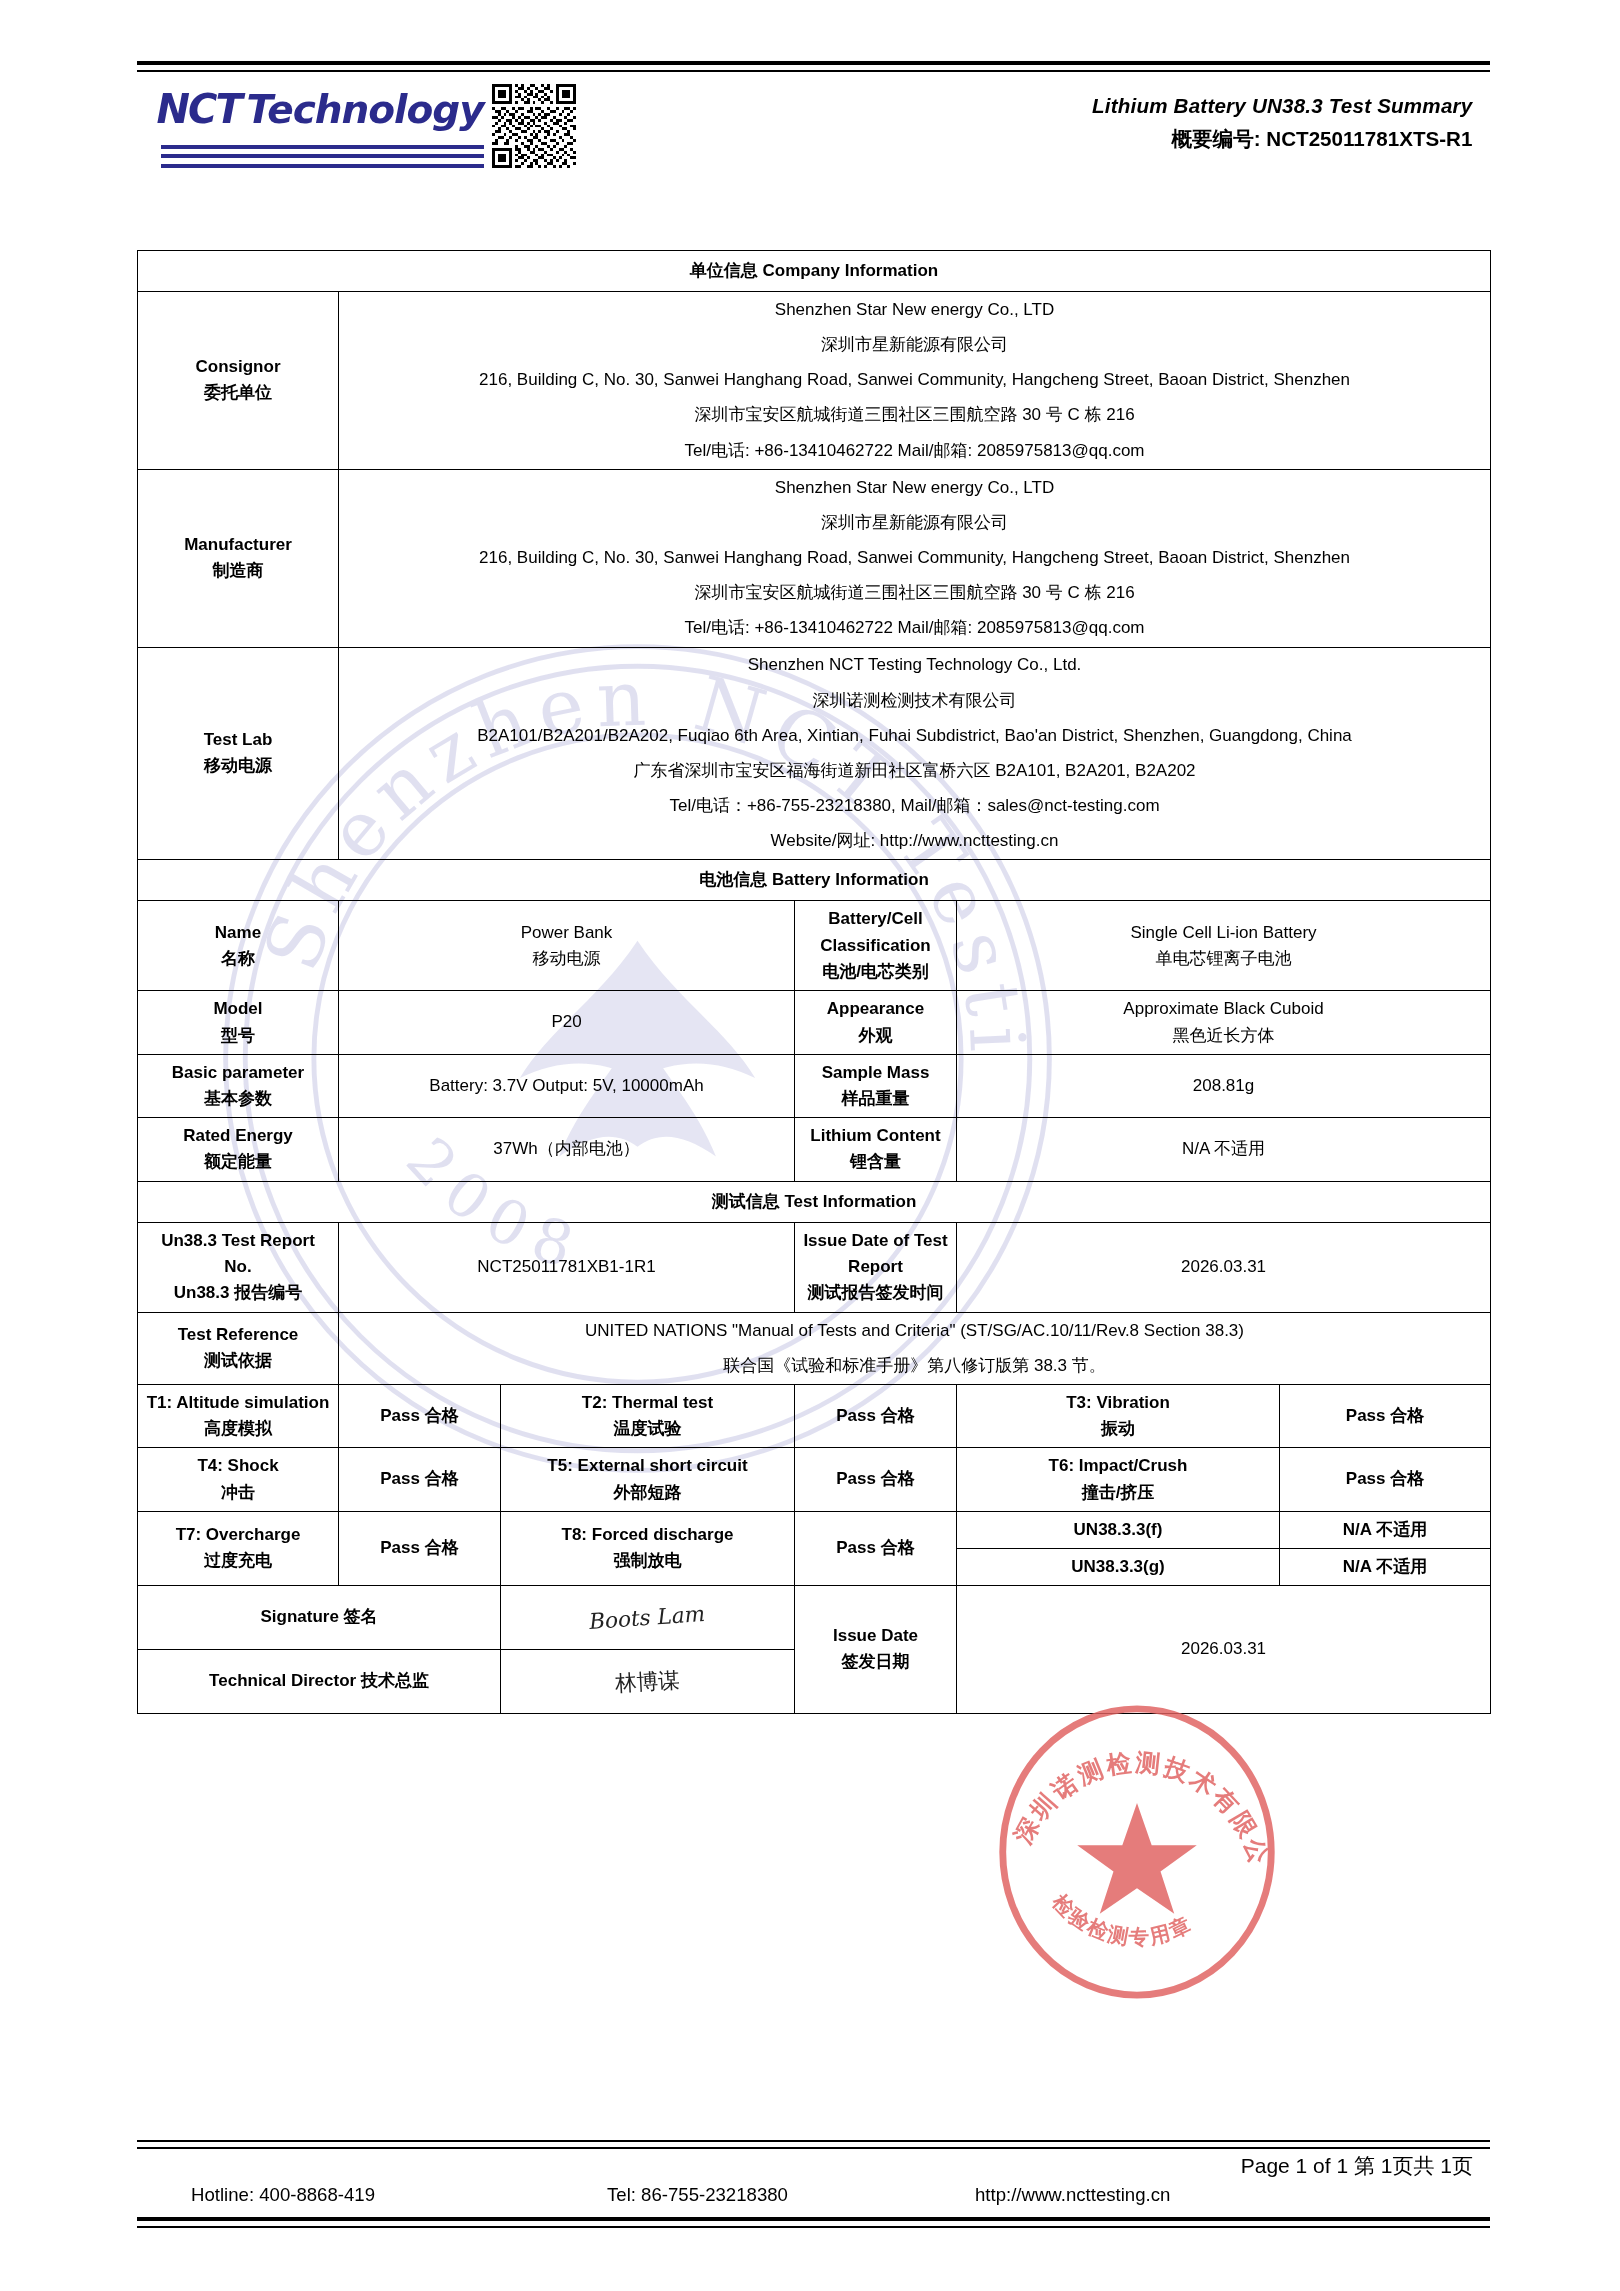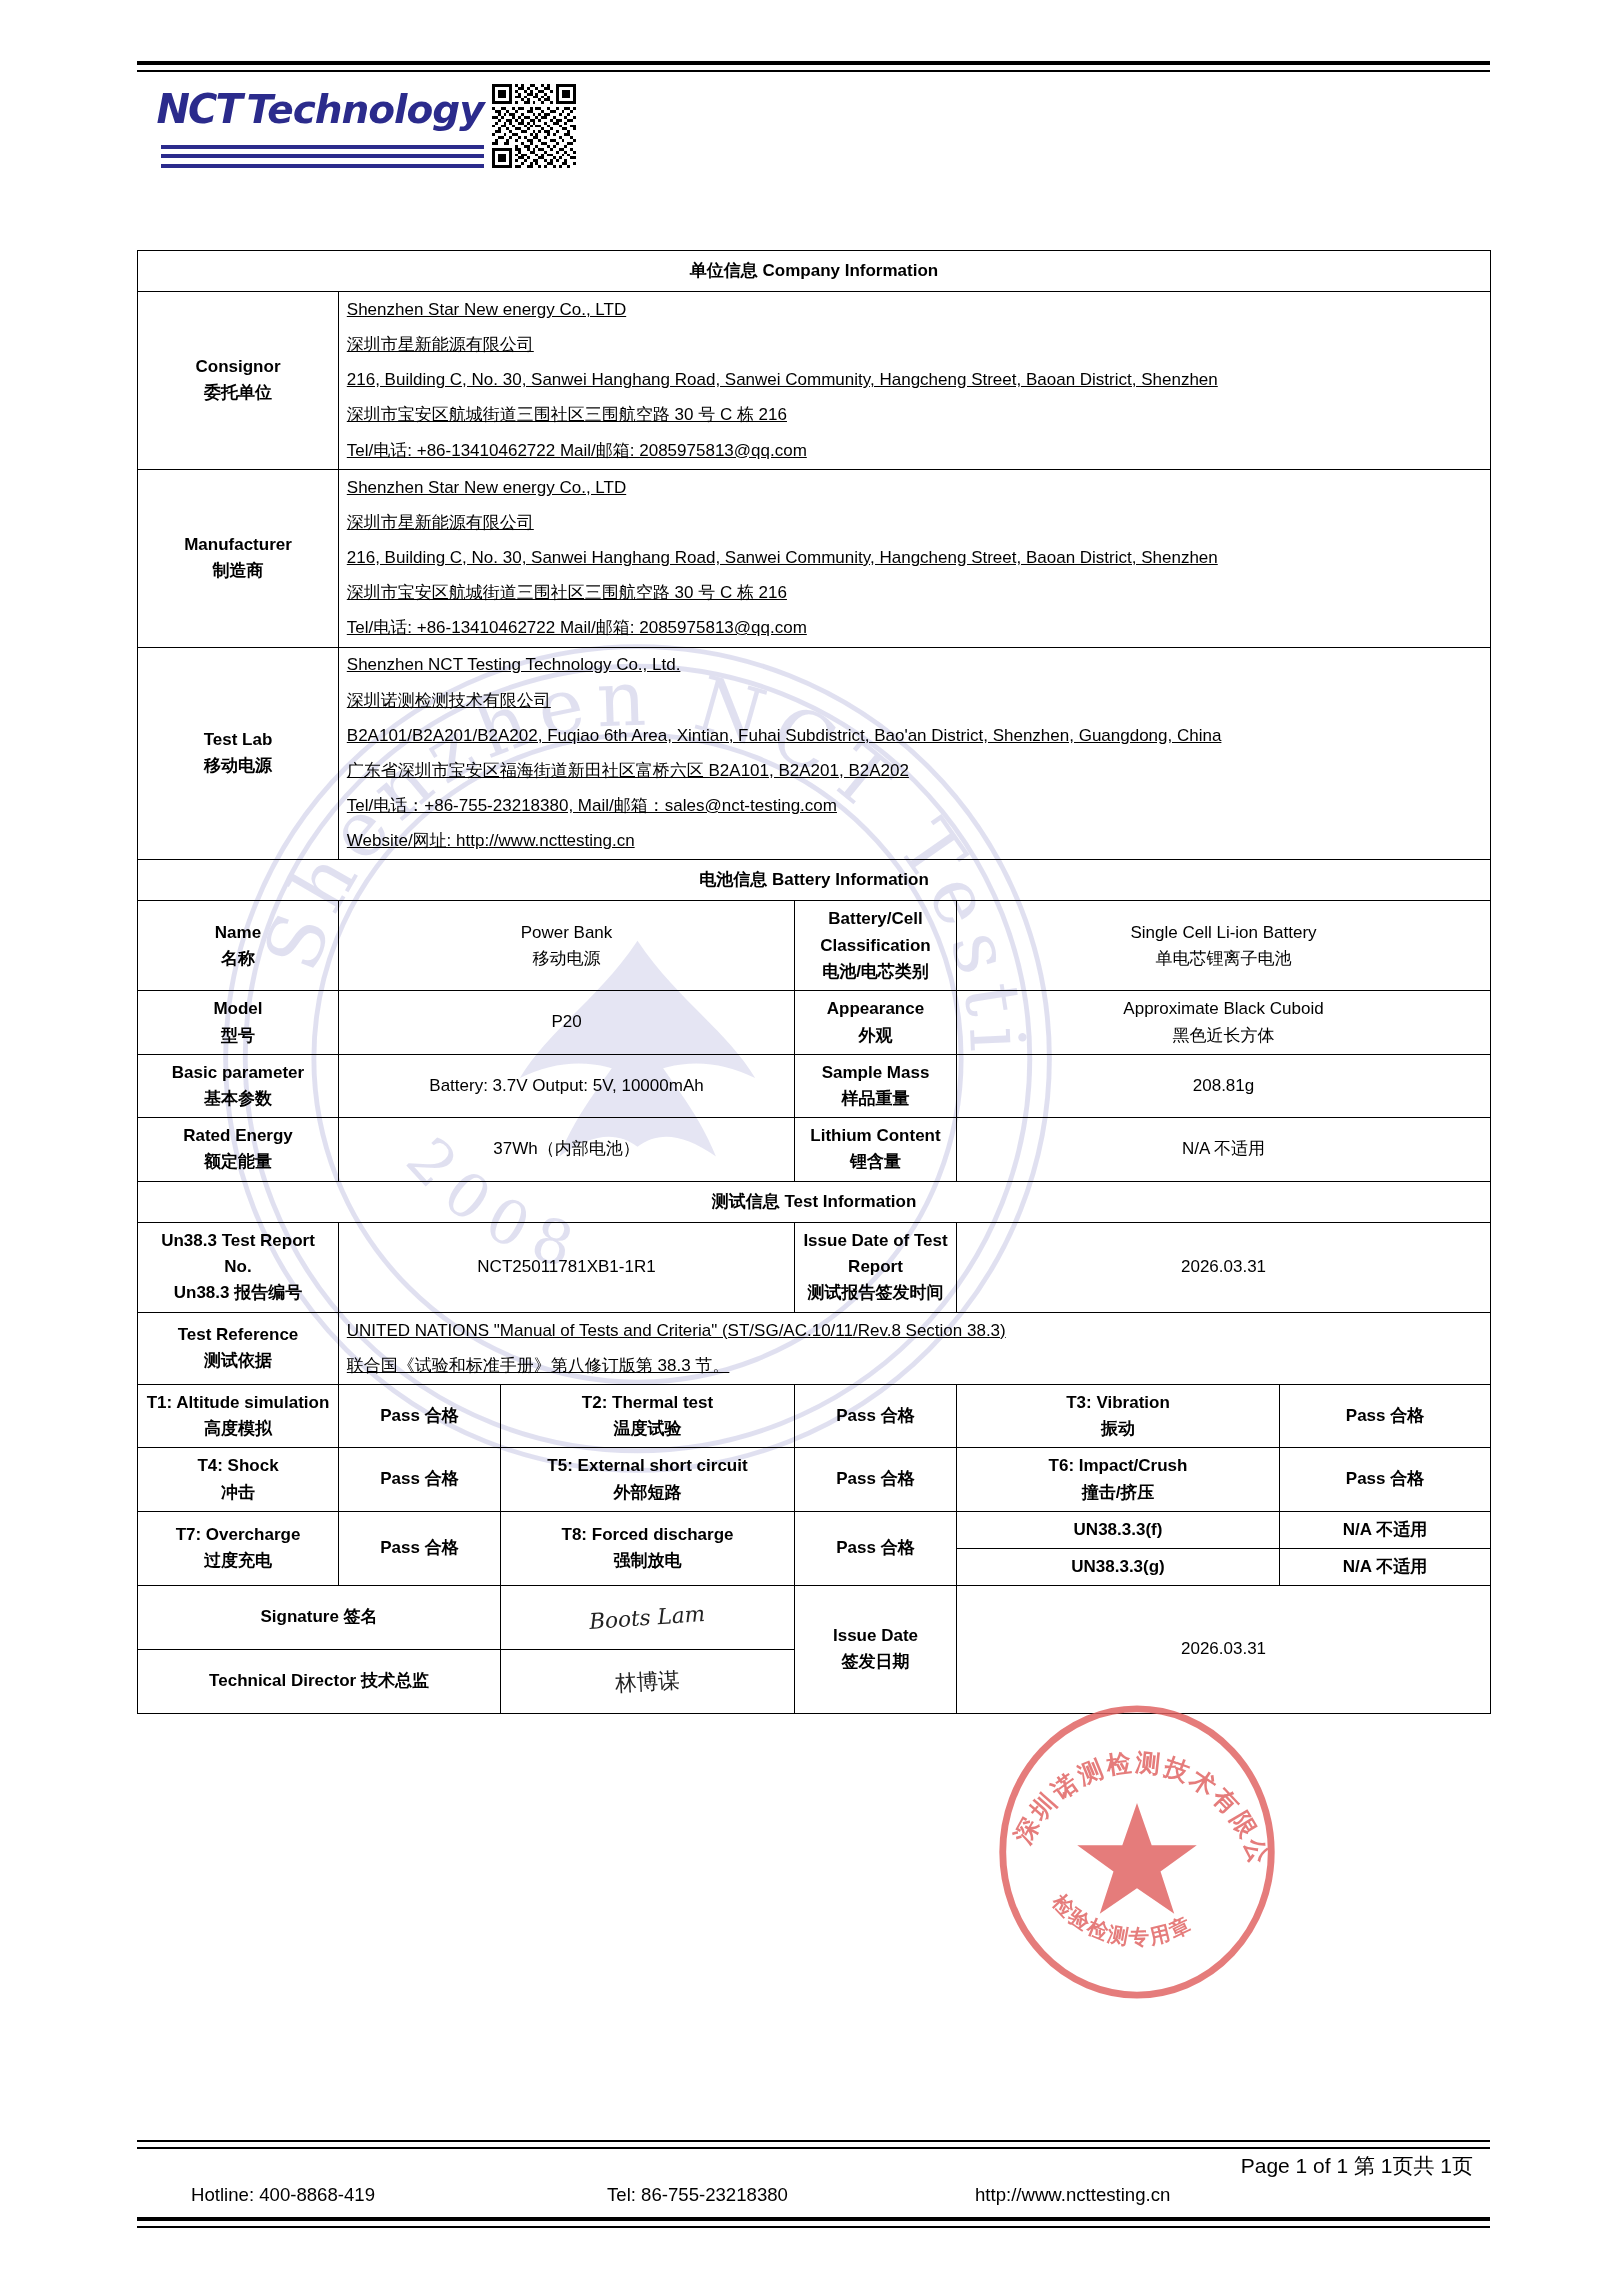--- a/index.html
+++ b/index.html
@@ -151,21 +151,21 @@
     padding: 6.9px 0 !important;
   }
   .lbl {
     text-align: center;
     font-weight: bold;
     font-size: 17.6px;
     line-height: 1.5;
   }
   .lbl-cn { font-weight: bold; }
   .val { text-align: center; }
-  .val-left { text-align: left; text-decoration: underline; }
+  .val-left { text-align: center; }
   .body-cell p {
     margin: 0 0 8.8px 0;
   }
   .body-cell p:last-child { margin-bottom: 0; }
   .cn { }
 
   .pass { text-align:center; font-size: 17.6px; font-weight: bold; }
 
   .sig-cell {
     text-align: center;
@@ -480,20 +480,24 @@
             <rect x="12" y="28" width="2" height="1"></rect>
             <rect x="16" y="28" width="1" height="1"></rect>
             <rect x="18" y="28" width="1" height="1"></rect>
             <rect x="21" y="28" width="1" height="1"></rect>
             <rect x="23" y="28" width="1" height="1"></rect>
             <rect x="26" y="28" width="1" height="1"></rect>
         </g>
       </svg>
     </div>
 
+    <div class="head-right">
+      <div class="line1">Lithium Battery UN38.3 Test Summary</div>
+      <div class="line2">概要编号: NCT25011781XTS-R1</div>
+    </div>
   </div>
 
 
   <table class="tbl">
     <colgroup>
       <col style="width:201px">
       <col style="width:162px">
       <col style="width:294px">
       <col style="width:162px">
       <col style="width:323px">

